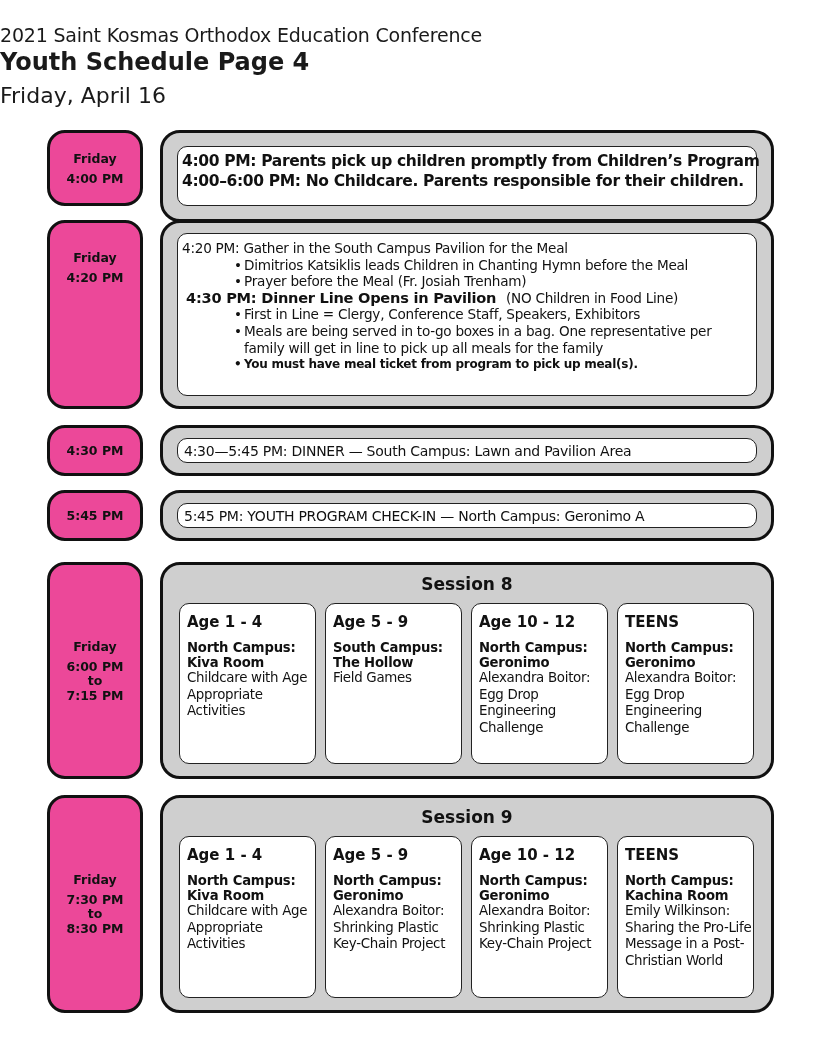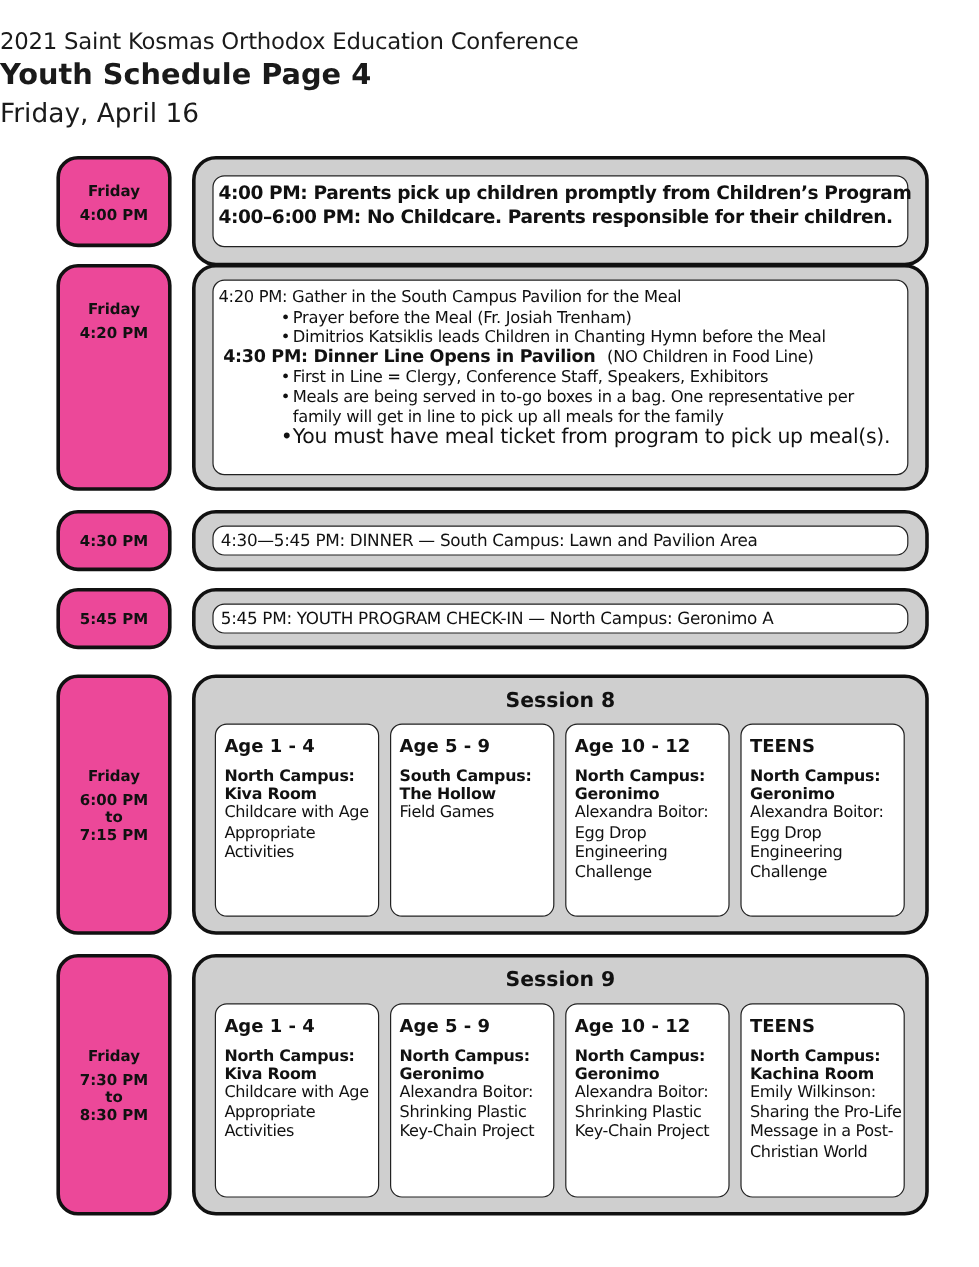--- a/index.html
+++ b/index.html
@@ -31,21 +31,21 @@
     position: absolute; left: 14px; right: 14px; box-sizing: border-box;
     background: #fff; border: 1.5px solid #222; border-radius: 10px;
   }
   .r1 .inner { top: 13px; bottom: 13px; padding: 4px 0 0 4px; font-weight: bold; font-size: 15.5px; line-height: 20px; letter-spacing: -0.35px; white-space: nowrap; }
   .r2 .inner { top: 10px; bottom: 10px; padding: 6px 12px 0 4px; font-size: 13.6px; line-height: 16.6px; letter-spacing: -0.25px; }
   .r2 .bul { padding-left: 52px; position: relative; }
   .r2 .bul::before { content: "\2022"; position: absolute; left: 52px; }
   .r2 .bul span { display: block; padding-left: 10px; }
   .r2 .heading2 { font-size: 14.6px; font-weight: bold; }
   .r2 .heading2 .n { font-weight: normal; font-size: 13.6px; }
-  .r2 .big { font-weight: normal; font-size: 17px; }
+  .r2 .big { font-weight: bold; font-size: 12px; }
   .r3 .inner, .r4 .inner { top: 10px; bottom: 10px; padding: 0 0 0 6px; font-size: 14px; line-height: 24px; letter-spacing: -0.25px; display: flex; align-items: center; white-space: nowrap; }
 
   .stitle { position: absolute; top: 9px; left: 0; right: 0; text-align: center; font-weight: bold; font-size: 17px; }
   .card {
     position: absolute; top: 38px; bottom: 12px; width: 137px; box-sizing: border-box;
     background: #fff; border: 1.5px solid #222; border-radius: 10px; padding: 8px 0 0 7px;
   }
   .card .age { font-weight: bold; font-size: 15px; line-height: 20px; margin-bottom: 8px; }
   .card .loc { font-weight: bold; font-size: 13.2px; line-height: 15px; letter-spacing: -0.2px; }
   .card .desc { font-size: 13.4px; line-height: 16.6px; letter-spacing: -0.3px; }
@@ -70,24 +70,24 @@
 </div>
 
 <div class="tbox top" style="top:220px;height:189px;">
   <div>Friday</div>
   <div class="l2">4:20 PM</div>
 </div>
 <div class="rbox r2" style="top:220px;height:189px;">
   <div class="inner">
     <div>4:20 PM: Gather in the South Campus Pavilion for the Meal</div>
     <div class="bul">
-        <span>Prayer before the Meal (Fr. Josiah Trenham)</span>
+        <span>Dimitrios Katsiklis leads Children in Chanting Hymn before the Meal</span>
       </div>
     <div class="bul">
-        <span>Dimitrios Katsiklis leads Children in Chanting Hymn before the Meal</span>
+        <span>Prayer before the Meal (Fr. Josiah Trenham)</span>
       </div>
     <div class="heading2" style="padding-left:4px;"><span>4:30 PM: Dinner Line Opens in Pavilion</span>&nbsp;&nbsp;<span class="n">(NO Children in Food Line)</span></div>
     <div class="bul">
         <span>First in Line = Clergy, Conference Staff, Speakers, Exhibitors</span>
       </div>
     <div class="bul">
         <span>Meals are being served in to-go boxes in a bag. One representative per family will get in line to pick up all meals for the family</span>
       </div>
     <div class="bul big">
         <span>You must have meal ticket from program to pick up meal(s).</span>

